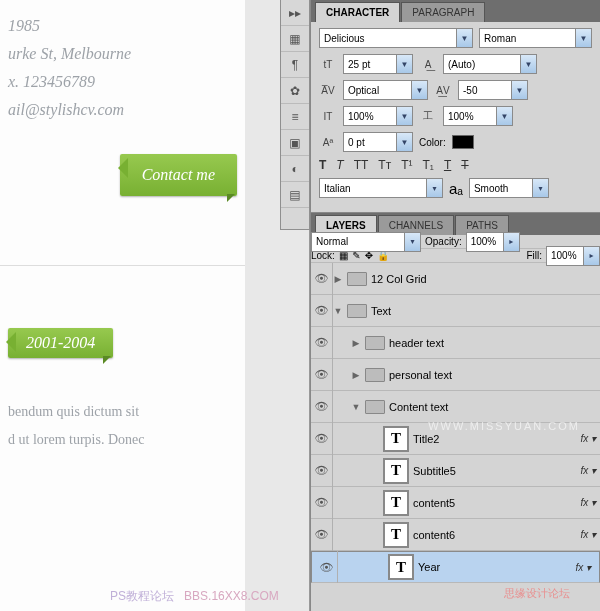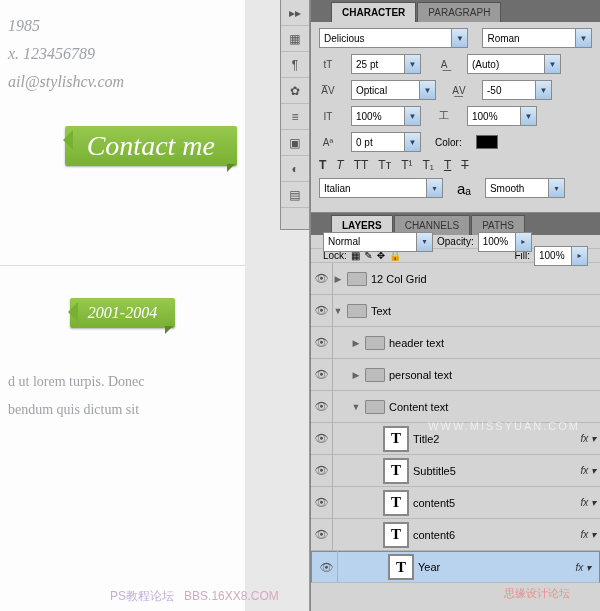--- a/index.html
+++ b/index.html
@@ -3,37 +3,37 @@
 <meta charset="utf-8">
 <style>
 *{box-sizing:border-box;margin:0;padding:0;font-family:Arial,Helvetica,sans-serif}
 body{width:600px;height:611px;overflow:hidden;position:relative;background:#f0f0f0}
 .canvas{position:absolute;left:0;top:0;width:310px;height:611px;background:#e8e8e8;border-right:1px solid #999}
 .doc{position:absolute;left:0;top:0;width:245px;height:611px;background:#fdfdfd;padding:12px 8px 8px 8px}
 .cv-text{color:#9da2a8;font-size:16px;font-weight:300;line-height:28px;font-family:Georgia,serif;font-style:italic}
 .ribbon{display:inline-block;position:relative;background:linear-gradient(#97c94f,#78b032);color:#fff;font-size:16px;padding:6px 18px;border-radius:2px;font-style:italic;font-family:Georgia,serif;box-shadow:0 1px 2px rgba(0,0,0,.3)}
 .ribbon::before{content:"";position:absolute;left:-12px;top:4px;border:10px solid transparent;border-right-color:#78b032}
 .ribbon::after{content:"";position:absolute;right:2px;bottom:-6px;border:4px solid transparent;border-top-color:#5a8a24;border-left-color:#5a8a24}
-.ribbon.big{font-size:28px;padding:4px 22px}
+.ribbon.big{font-size:16px;padding:12px 22px}
 .border-gap{position:absolute;top:265px;left:0;width:245px;height:1px;background:#ddd}
 .toolstrip{position:absolute;left:280px;top:0;width:30px;height:230px;background:#d7d7d7;border:1px solid #8f8f8f;border-top:none}
 .tool{width:28px;height:26px;border-bottom:1px solid #bbb;display:flex;align-items:center;justify-content:center;color:#555;font-size:12px}
 .panels{position:absolute;left:310px;top:0;width:290px;height:611px;background:#d4d4d4;border-left:1px solid #888}
-.tabrow{display:flex;background:#6e6e6e;height:22px;align-items:flex-end;padding-left:20px;gap:0}
+.tabrow{display:flex;background:#6e6e6e;height:22px;align-items:flex-end;padding-left:4px;gap:0}
 .tab{font-size:10px;padding:4px 10px;background:#9a9a9a;color:#333;border:1px solid #555;border-bottom:none;margin-right:1px;cursor:pointer}
 .tab.on{background:#d4d4d4;color:#000;font-weight:bold}
 .charpanel{background:#d4d4d4;padding:6px 8px 8px 8px;border-bottom:1px solid #888}
-.row{display:flex;align-items:center;gap:14px;margin-bottom:6px}
+.row{display:flex;align-items:center;gap:6px;margin-bottom:6px}
 .sel{display:flex;align-items:center;background:#fff;border:1px solid #8a8a8a;height:20px;font-size:10px;padding:0 4px;position:relative}
 .sel .dd{position:absolute;right:0;top:0;width:16px;height:100%;background:linear-gradient(#d8e8f8,#a8c8e8);border-left:1px solid #8a8a8a;display:flex;align-items:center;justify-content:center;font-size:8px;color:#346}
 .ic{font-size:10px;color:#444;width:18px;text-align:center}
 .ttrow{display:flex;gap:10px;margin:4px 0}
 .ttrow span{font-size:12px;color:#333;cursor:pointer}
 .layerspanel{background:#d4d4d4}
-.lrow{display:flex;align-items:center;height:14px;font-size:10px;padding:0 12px;gap:4px;border-bottom:1px solid #bbb}
+.lrow{display:flex;align-items:center;height:14px;font-size:10px;padding:0 0;gap:4px;border-bottom:1px solid #bbb}
 .layers-list{max-height:340px;overflow:hidden}
 .layer{display:flex;align-items:center;height:32px;border-bottom:1px solid #b8b8b8;background:#d4d4d4;font-size:11px}
 .layer.sel{background:#b9d3ef}
 .eye{width:22px;height:32px;border-right:1px solid #b0b0b0;display:flex;align-items:center;justify-content:center;font-size:11px;color:#555}
 .ind{display:inline-block}
 .twist{font-size:9px;color:#666;width:10px;display:inline-block;text-align:center}
 .fold{width:20px;height:14px;background:#bcbcbc;border:1px solid #888;border-radius:1px;display:inline-block;margin:0 4px}
 .typeicon{width:26px;height:26px;background:#fff;border:2px solid #888;display:inline-flex;align-items:center;justify-content:center;font-size:15px;font-weight:bold;font-family:Georgia,serif;margin:0 4px}
 .layer .name{flex:1}
 .fx{font-size:10px;font-style:italic;color:#333;margin-right:4px}
@@ -41,34 +41,35 @@
 .wm{position:absolute;right:20px;top:420px;color:rgba(255,255,255,.6);font-size:11px;letter-spacing:2px;transform:rotate(0);pointer-events:none}
 .wm2{position:absolute;right:30px;bottom:10px;color:#e89090;font-size:11px;pointer-events:none}
 .btm{position:absolute;bottom:6px;left:110px;color:#c0b0d8;font-size:12px}
 </style>
 </head>
 <body>
 
 <div class="canvas">
   <div class="doc">
     <div class="cv-text">1985</div>
+    <div class="cv-text">urke St, Melbourne</div>
     <div class="cv-text">x. 123456789</div>
     <div class="cv-text">ail@stylishcv.com</div>
     <div style="height:30px"></div>
     <div style="text-align:right;padding-right:0">
       <span class="ribbon big">Contact me</span>
     </div>
     <div class="border-gap"></div>
     <div style="height:132px"></div>
-    <div style="text-align:center">
+    <div style="text-align:left">
       <span class="ribbon">2001-2004</span>
     </div>
     <div style="height:40px"></div>
+    <div class="cv-text" style="font-size:14px;font-style:normal">bendum quis dictum sit</div>
     <div class="cv-text" style="font-size:14px;font-style:normal">d ut lorem turpis. Donec</div>
-    <div class="cv-text" style="font-size:14px;font-style:normal">bendum quis dictum sit</div>
   </div>
 
   <div class="toolstrip">
     <div class="tool">▸▸</div>
     <div class="tool">▦</div>
     <div class="tool">¶</div>
     <div class="tool">✿</div>
     <div class="tool">≡</div>
     <div class="tool">▣</div>
     <div class="tool">◐</div>

